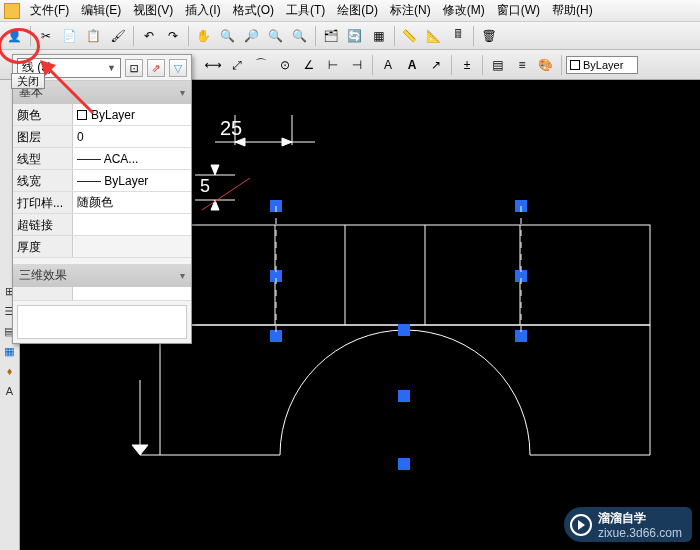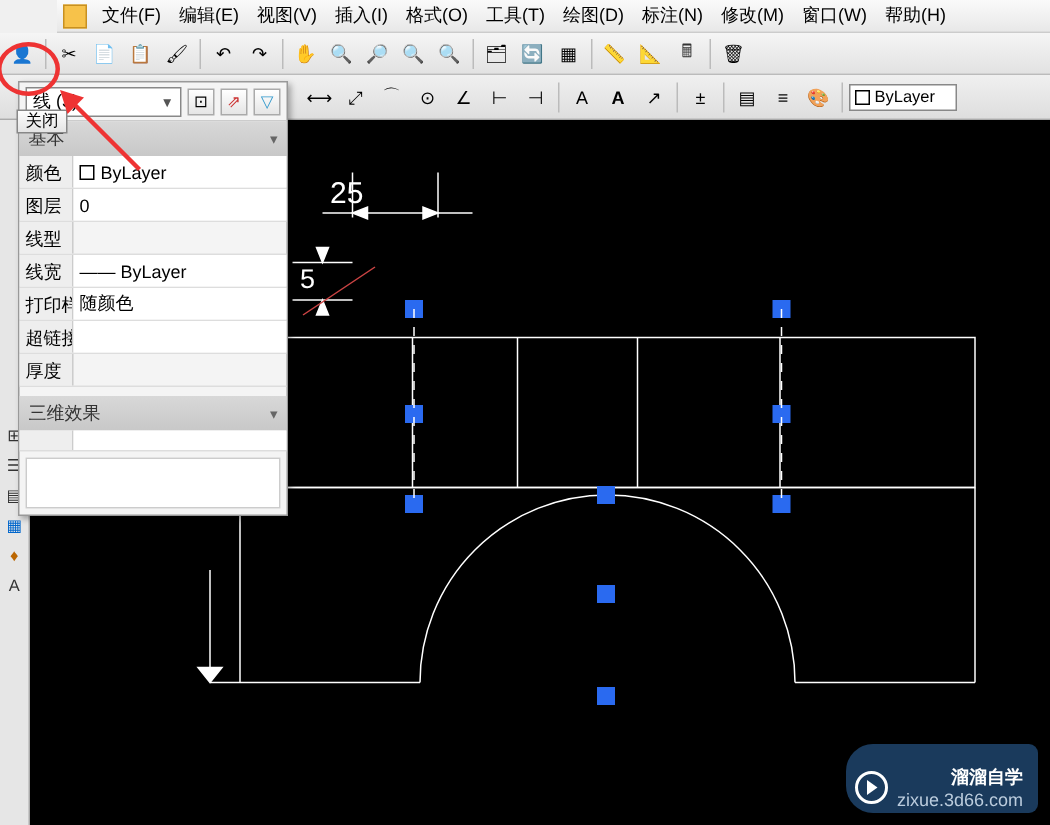--- a/index.html
+++ b/index.html
@@ -1,18 +1,18 @@
 <!DOCTYPE html>
 <html><head>
 <meta charset="utf-8">
 <style>
 * { box-sizing: border-box; margin: 0; padding: 0; font-family: "Microsoft YaHei", SimSun, sans-serif; }
 body { width: 700px; height: 550px; overflow: hidden; background: #f0f0f0; position: relative; }
 
-.menubar { height: 22px; background: linear-gradient(#fafafa,#e8e8e8); display: flex; align-items: center; font-size: 12px; border-bottom: 1px solid #ccc; padding-left: 4px; margin-left: 38px; }
+.menubar { height: 22px; background: linear-gradient(#fafafa,#e8e8e8); display: flex; align-items: center; font-size: 12px; border-bottom: 1px solid #ccc; padding-left: 4px; }
 .menubar span { padding: 2px 6px; cursor: default; }
 .appicon { width: 16px; height: 16px; background: #f7c24a; border: 1px solid #c89020; margin-right: 4px; }
 
 .toolbar { height: 28px; background: linear-gradient(#f5f5f5,#e2e2e2); border-bottom: 1px solid #bbb; display: flex; align-items: center; padding: 0 4px; gap: 2px; overflow: hidden; }
 .tbtn { width: 22px; height: 22px; display: inline-flex; align-items: center; justify-content: center; border: 1px solid transparent; font-size: 12px; }
 .sep { width: 1px; height: 20px; background: #bbb; margin: 0 2px; }
 
 .toolbar2 { height: 30px; background: linear-gradient(#f0f0f0,#dedede); border-bottom: 1px solid #aaa; display: flex; align-items: center; padding: 0 4px; gap: 2px; }
 .layerbox { width: 72px; height: 18px; border: 1px solid #888; background: #fff; font-size: 11px; display: inline-flex; align-items: center; padding: 0 3px; }
 .layerbox .sw { width: 10px; height: 10px; border: 1px solid #000; background: #fff; margin-right: 3px; }
@@ -24,34 +24,34 @@
 
 .proppanel { position: absolute; left: 12px; top: 54px; width: 180px; background: #f4f4f4; border: 1px solid #999; box-shadow: 2px 2px 4px rgba(0,0,0,0.3); z-index: 10; font-size: 12px; }
 .proppanel .closebtn { position: absolute; left: -2px; top: 18px; width: 34px; height: 16px; background: linear-gradient(#fdfdfd,#e4e4e4); border: 1px solid #888; font-size: 11px; text-align: center; line-height: 14px; }
 .selrow { height: 26px; display: flex; align-items: center; padding: 2px 4px; gap: 4px; border-bottom: 1px solid #ccc; }
 .selrow .combo2 { flex: 1; height: 20px; border: 1px solid #888; background: #fff; display: flex; align-items: center; padding: 0 4px; font-size: 12px; }
 .selrow .combo2 .dd { margin-left: auto; font-size: 9px; color: #555; }
 .selrow .ibtn { width: 18px; height: 18px; border: 1px solid #aaa; background: linear-gradient(#fff,#e5e5e5); font-size: 11px; text-align: center; line-height: 16px; }
 .section-h { background: linear-gradient(#d8d8d8,#c8c8c8); color: #333; padding: 3px 6px; font-size: 12px; display: flex; align-items: center; gap: 12px; }
 .section-h .chev { margin-left: auto; font-size: 10px; color: #666; }
 .proprow { display: flex; border-bottom: 1px solid #ddd; height: 22px; }
-.proprow .k { width: 36px; background: #eee; border-right: 1px solid #ccc; padding: 3px 4px; font-size: 12px; white-space: nowrap; overflow: hidden; }
+.proprow .k { width: 60px; background: #eee; border-right: 1px solid #ccc; padding: 3px 4px; font-size: 12px; white-space: nowrap; overflow: hidden; }
 .proprow .v { flex: 1; background: #fff; padding: 3px 4px; font-size: 12px; white-space: nowrap; overflow: hidden; display: flex; align-items: center; }
 .proprow .sw { width: 10px; height: 10px; border: 1px solid #000; background: #fff; margin-right: 4px; display: inline-block; }
 .preview { height: 34px; background: #fff; margin: 4px; border: 1px solid #ccc; }
 
 
 .redring { position: absolute; left: -2px; top: 28px; width: 42px; height: 36px; border: 3px solid #e33; border-radius: 50%; z-index: 20; pointer-events: none; }
 .redarrow { position: absolute; left: 38px; top: 58px; width: 60px; height: 60px; z-index: 19; pointer-events: none; }
 
 
 .cadsvg { position: absolute; left: 20px; top: 80px; right: 0; bottom: 0; }
 
 
-.watermark { position: absolute; right: 8px; bottom: 8px; background: #1a3a5c; color: #fff; border-radius: 18px 6px 6px 18px; padding: 14px 10px 3px 6px; display: flex; align-items: center; gap: 6px; font-size: 12px; z-index: 5; text-align: right; }
+.watermark { position: absolute; right: 8px; bottom: 8px; background: #1a3a5c; color: #fff; border-radius: 18px 6px 6px 18px; padding: 3px 10px 3px 6px; display: flex; align-items: center; gap: 6px; font-size: 12px; z-index: 5; }
 .watermark .play { width: 22px; height: 22px; border: 2px solid #fff; border-radius: 50%; display: flex; align-items: center; justify-content: center; }
 .watermark .play::after { content:''; border-left: 7px solid #fff; border-top: 5px solid transparent; border-bottom: 5px solid transparent; margin-left: 2px; }
 .watermark .sub { font-size: 12px; color: #bcd; display: block; line-height: 1; }
 </style>
 </head>
 <body>
 
 <div class="menubar">
   <div class="appicon"></div>
   <span>文件(F)</span>
@@ -213,20 +213,21 @@
         <span class="sw"></span>
         <span>ByLayer</span>
       </div>
   </div>
   <div class="proprow">
     <div class="k">图层</div>
     <div class="v">0</div>
   </div>
   <div class="proprow">
     <div class="k">线型</div>
+    <div class="v">—— ACA...</div>
   </div>
   <div class="proprow">
     <div class="k">线宽</div>
     <div class="v">—— ByLayer</div>
   </div>
   <div class="proprow">
     <div class="k">打印样...</div>
     <div class="v">随颜色</div>
   </div>
   <div class="proprow">

